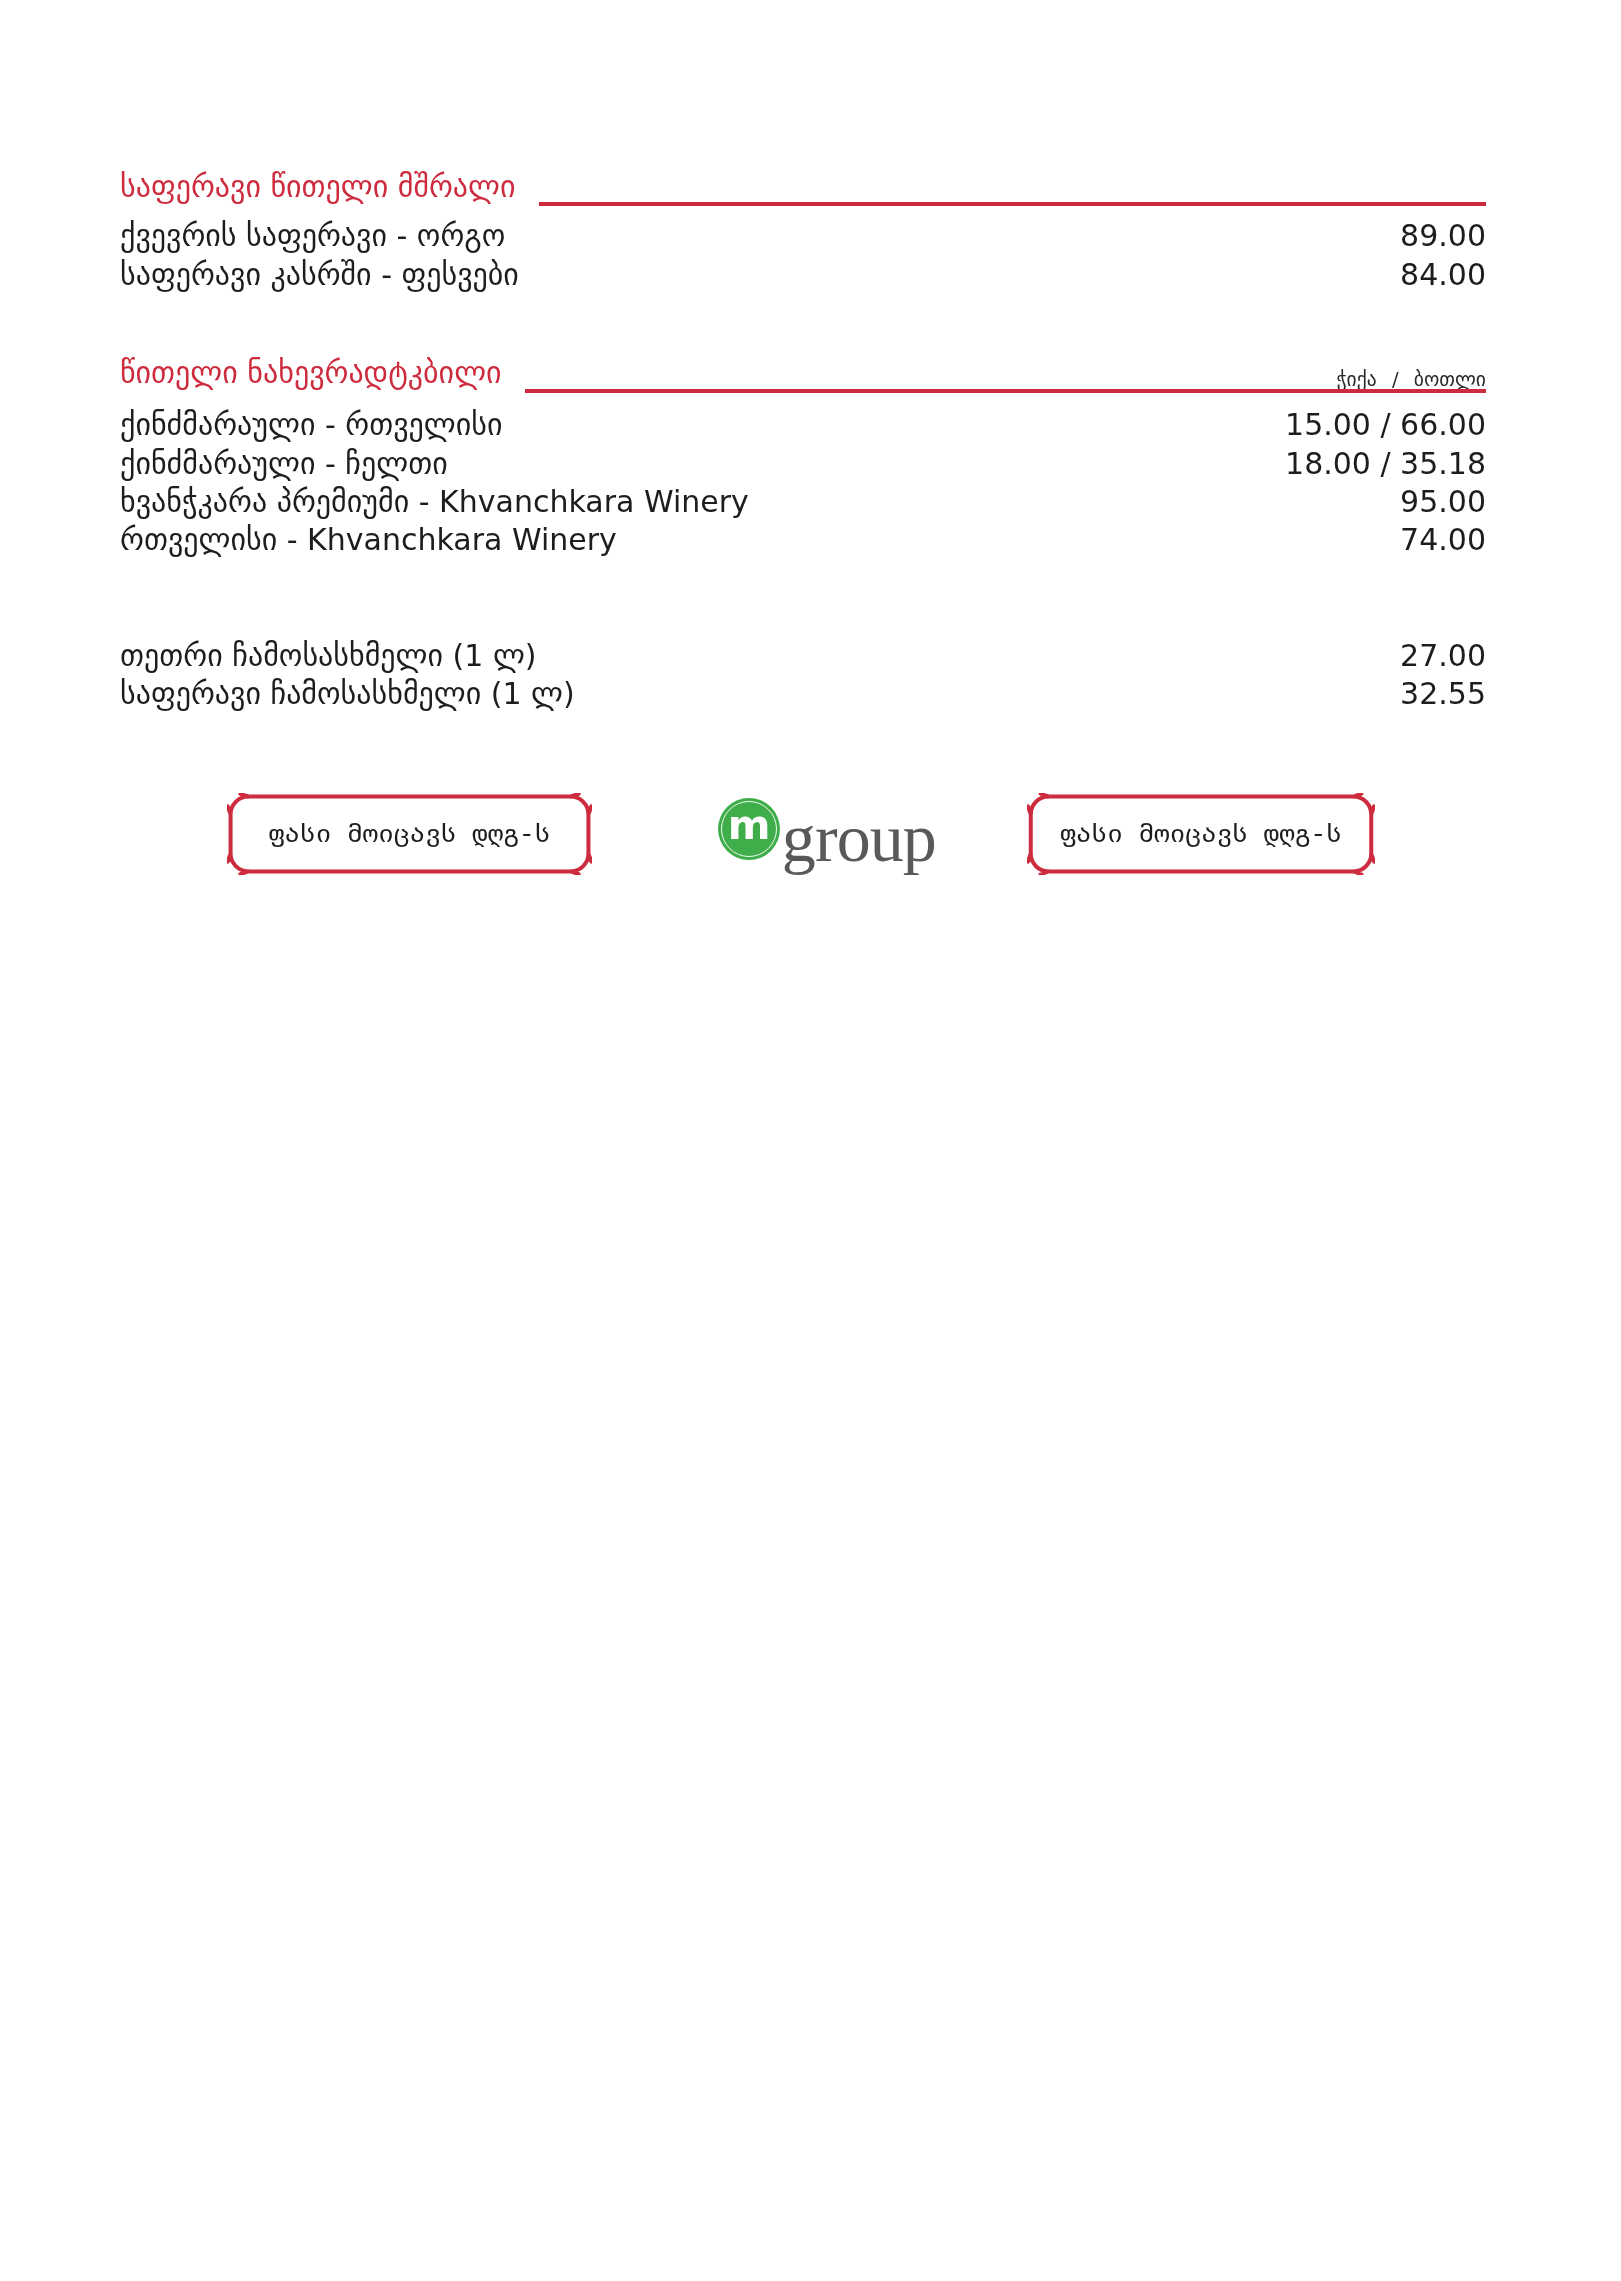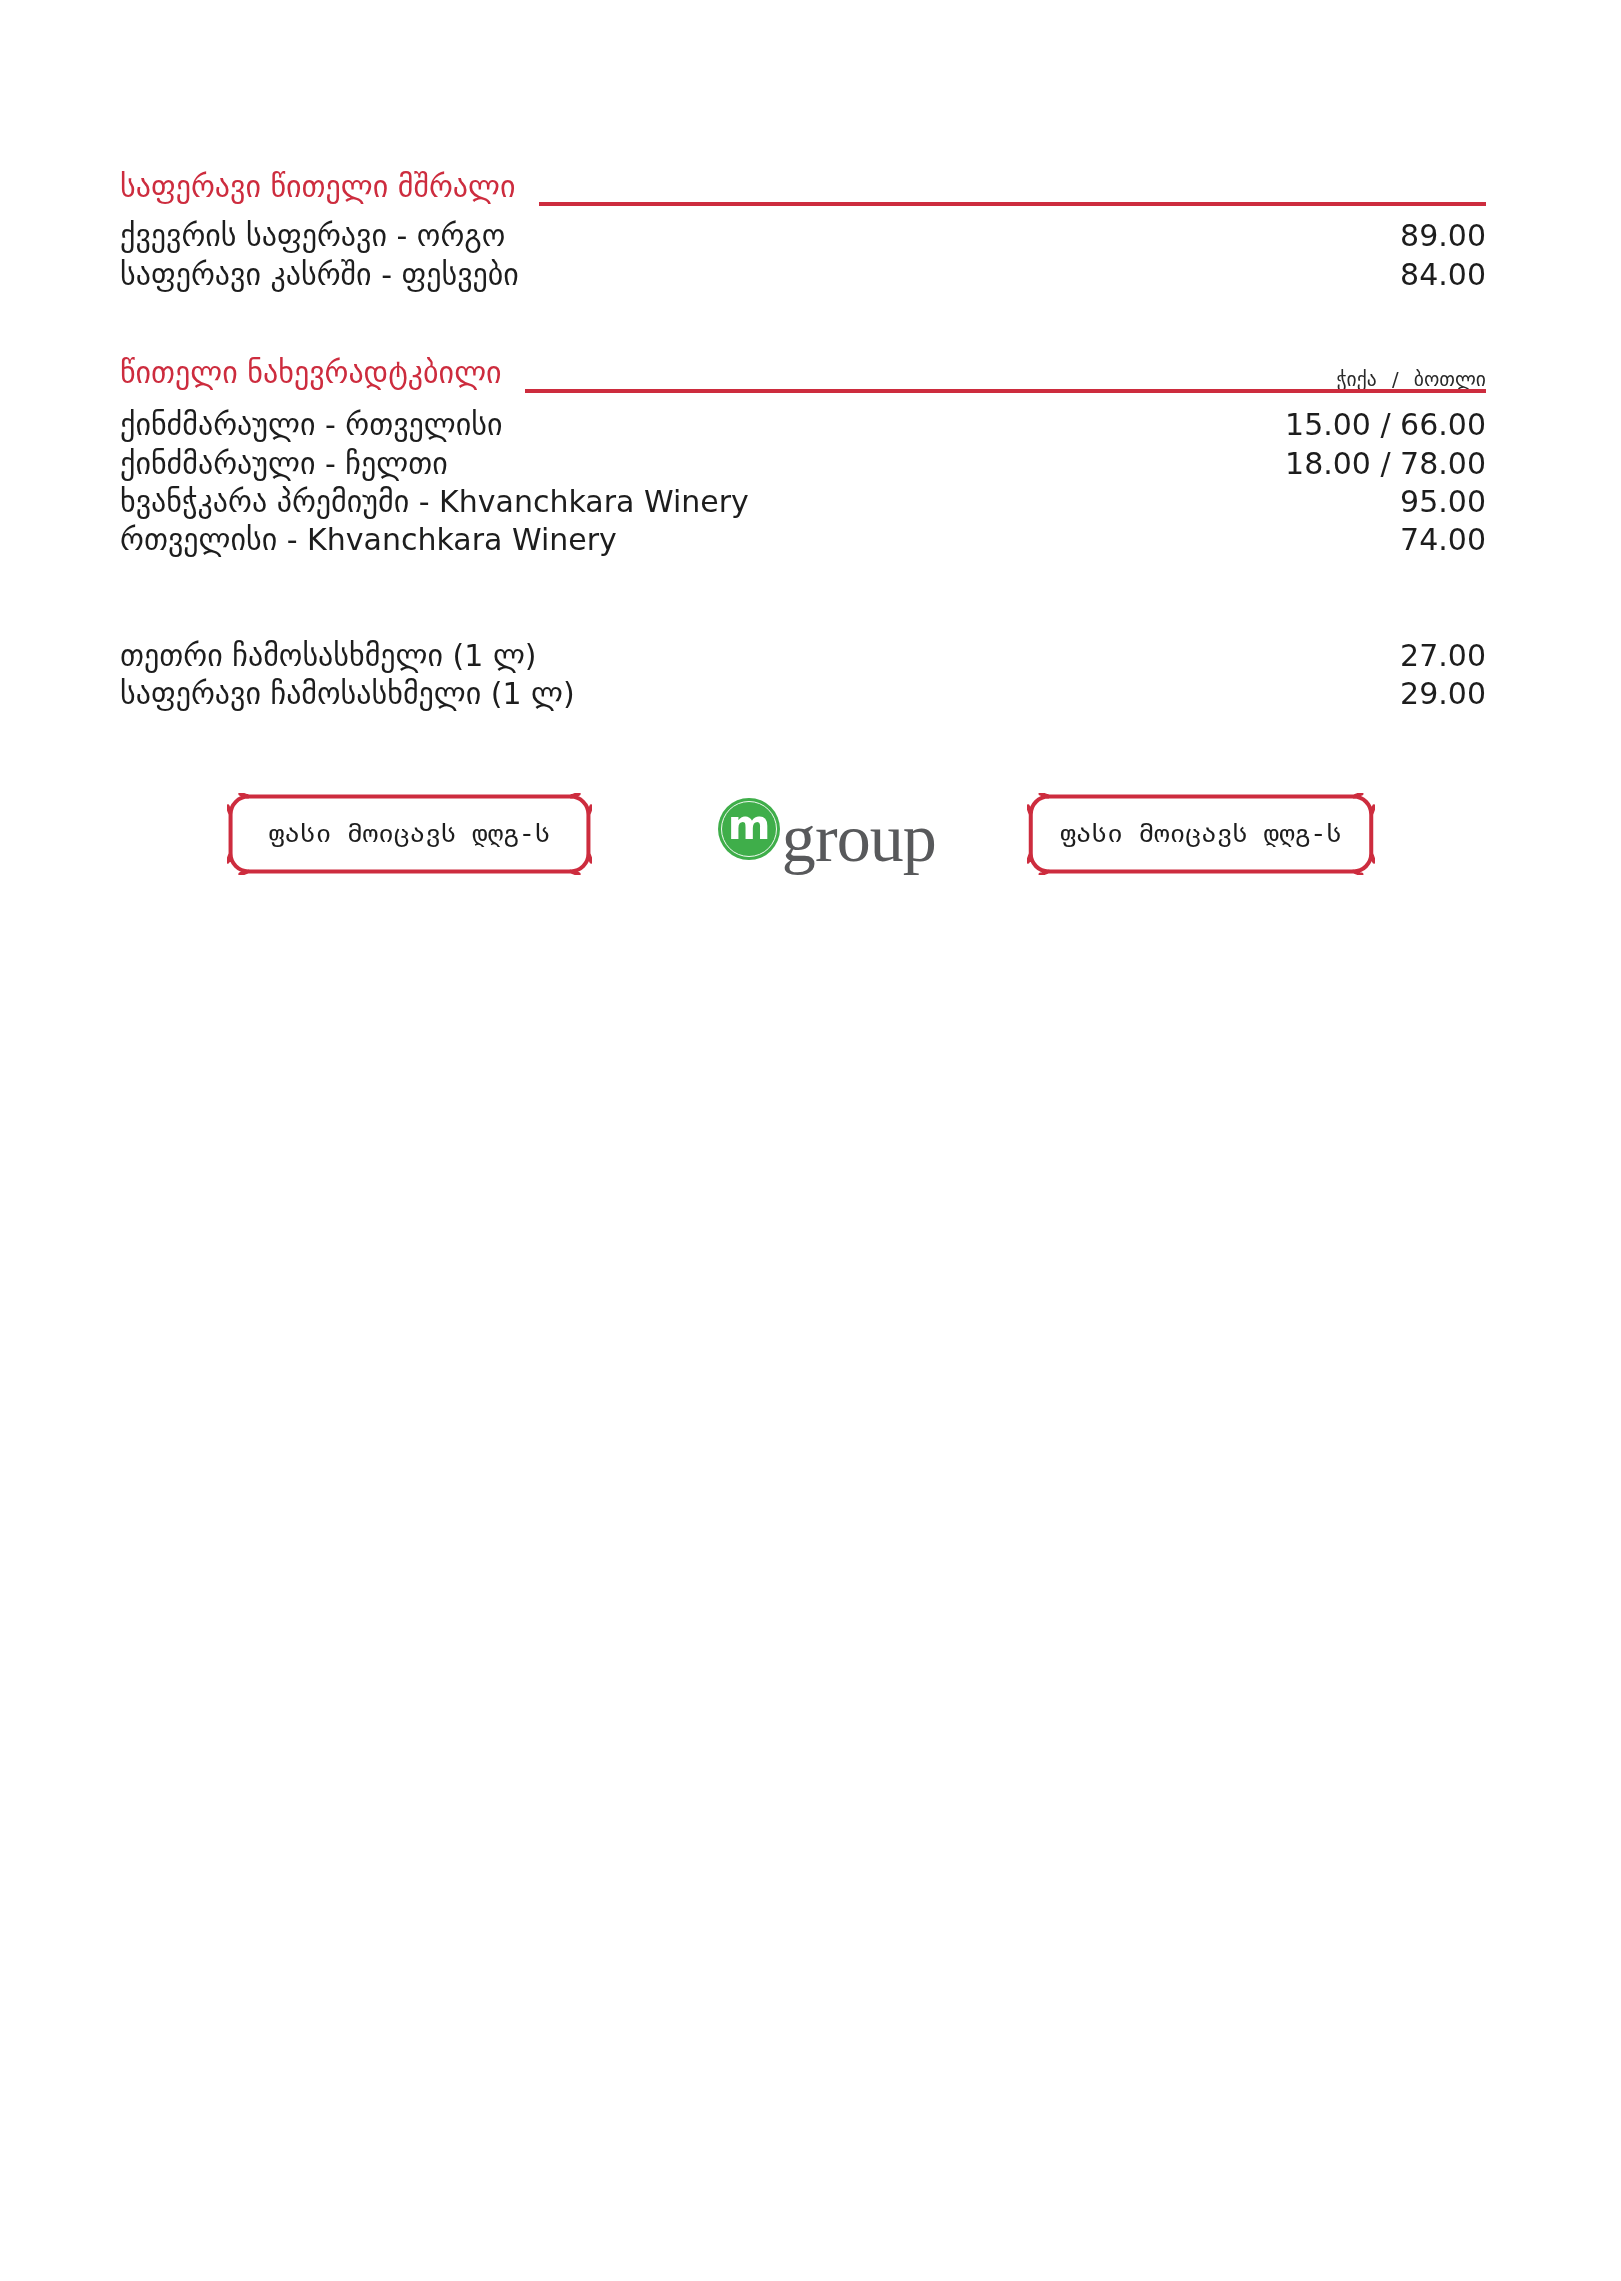--- a/index.html
+++ b/index.html
@@ -81,38 +81,38 @@
     <span class="rulewrap">
         <span class="rule"></span>
       </span>
   </div>
   <div class="row" id="s2-row0">
     <span class="item-name">ქინძმარაული - რთველისი</span>
     <span class="item-price">15.00 / 66.00</span>
   </div>
   <div class="row" id="s2-row1">
     <span class="item-name">ქინძმარაული - ჩელთი</span>
-    <span class="item-price">18.00 / 78.00</span>
+    <span class="item-price">18.00 / 35.18</span>
   </div>
   <div class="row" id="s2-row2">
     <span class="item-name">ხვანჭკარა პრემიუმი - Khvanchkara Winery</span>
     <span class="item-price">95.00</span>
   </div>
   <div class="row" id="s2-row3">
     <span class="item-name">რთველისი - Khvanchkara Winery</span>
     <span class="item-price">74.00</span>
   </div>
 
   <div class="row" id="s3-row0">
     <span class="item-name">თეთრი ჩამოსასხმელი (1 ლ)</span>
     <span class="item-price">27.00</span>
   </div>
   <div class="row" id="s3-row1">
     <span class="item-name">საფერავი ჩამოსასხმელი (1 ლ)</span>
-    <span class="item-price">29.00</span>
+    <span class="item-price">32.55</span>
   </div>
 
 </div>
 
 <div class="badge" id="badge-left">
   <svg width="365" height="82" viewBox="0 0 410 92">
     <path d="M 24,4 H 386 M 406,24 V 68 M 386,88 H 24 M 4,68 V 24
              M 386,4 A 20 20 0 0 1 406,24
              M 406,68 A 20 20 0 0 1 386,88
              M 24,88 A 20 20 0 0 1 4,68

